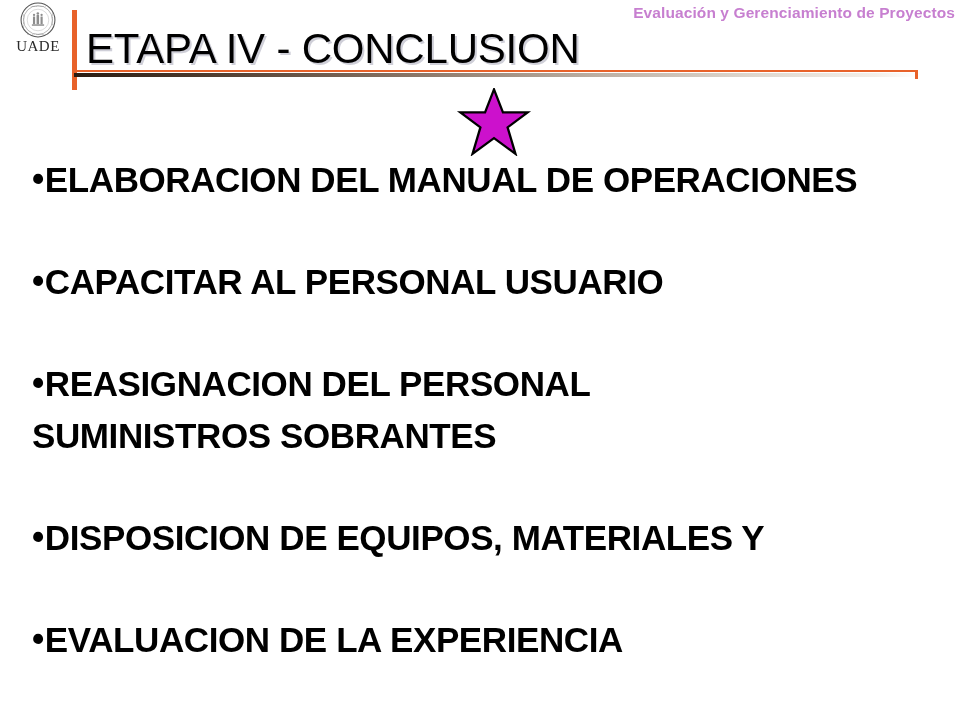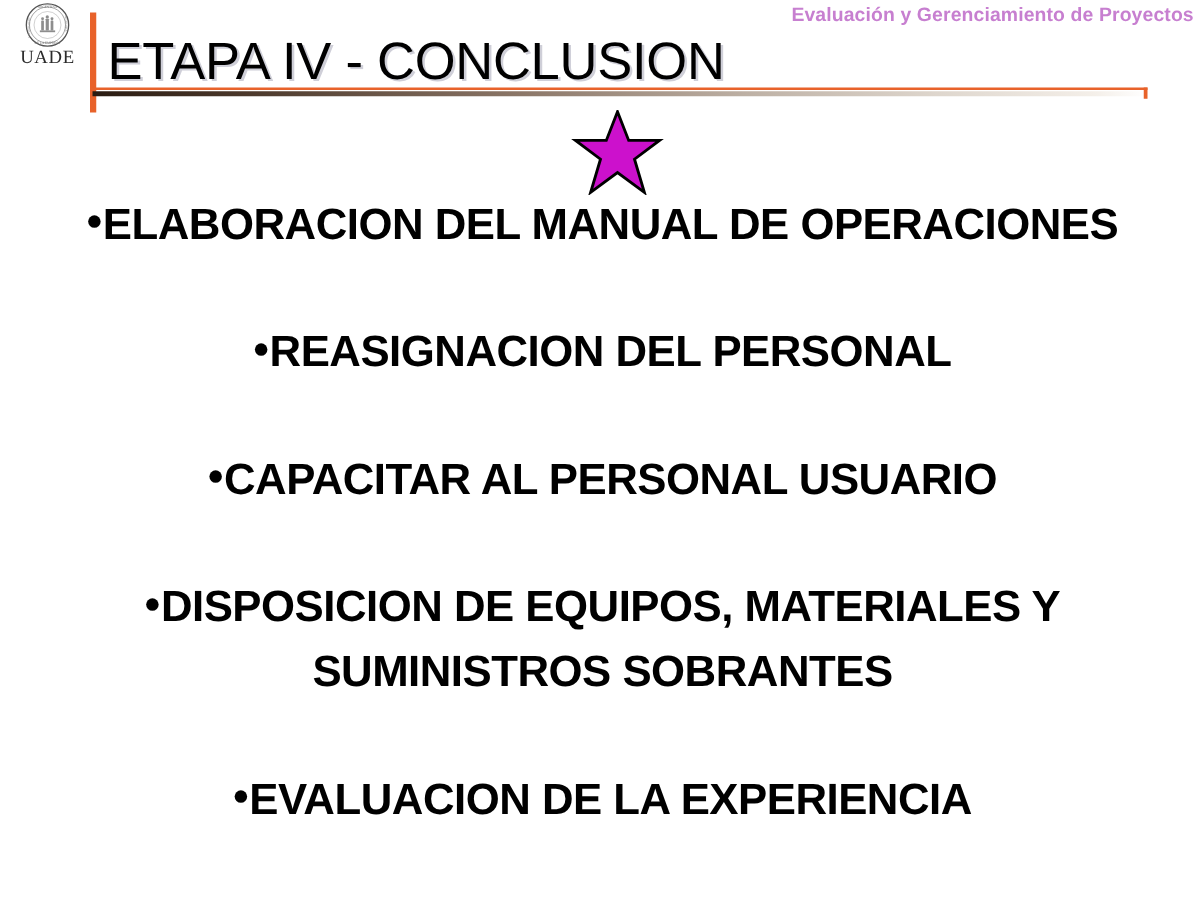--- a/index.html
+++ b/index.html
@@ -122,21 +122,20 @@
     width: 76px;
     height: 68px;
   }
 
   
   #bullets {
     position: absolute;
     left: 32px;
     top: 162px;
     width: 900px;
-    text-align: center;
   }
   .bullet-line {
     font-size: 35px;
     font-weight: bold;
     color: #000000;
     letter-spacing: -0.4px;
     white-space: nowrap;
     line-height: 1.0;
     height: 44px;
   }
@@ -209,35 +208,35 @@
     <polygon points="50,2 62.5,34 97,34 69,55 80,92 50,70 20,92 31,55 3,34 37.5,34" fill="#cc11cc" stroke="#000000" stroke-width="3.2" stroke-linejoin="miter"></polygon>
   </svg>
 
   <div id="bullets">
 
     <div class="bullet-line">
       <span class="bullet-dot">•</span><span>ELABORACION DEL MANUAL DE OPERACIONES</span>
     </div>
 
     <div class="bullet-line spaced">
+      <span class="bullet-dot">•</span><span>CAPACITAR AL PERSONAL USUARIO</span>
+    </div>
+
+    <div class="bullet-line spaced">
       <span class="bullet-dot">•</span><span>REASIGNACION DEL PERSONAL</span>
-    </div>
-
-    <div class="bullet-line spaced">
-      <span class="bullet-dot">•</span><span>CAPACITAR AL PERSONAL USUARIO</span>
-    </div>
-
-    <div class="bullet-line spaced">
-      <span class="bullet-dot">•</span><span>DISPOSICION DE EQUIPOS, MATERIALES Y</span>
     </div>
 
     <div class="bullet-line cont">
       <span>SUMINISTROS SOBRANTES</span>
     </div>
 
     <div class="bullet-line spaced">
+      <span class="bullet-dot">•</span><span>DISPOSICION DE EQUIPOS, MATERIALES Y</span>
+    </div>
+
+    <div class="bullet-line spaced">
       <span class="bullet-dot">•</span><span>EVALUACION DE LA EXPERIENCIA</span>
     </div>
 
   </div>
 
 
 </div>
 
 </body></html>

